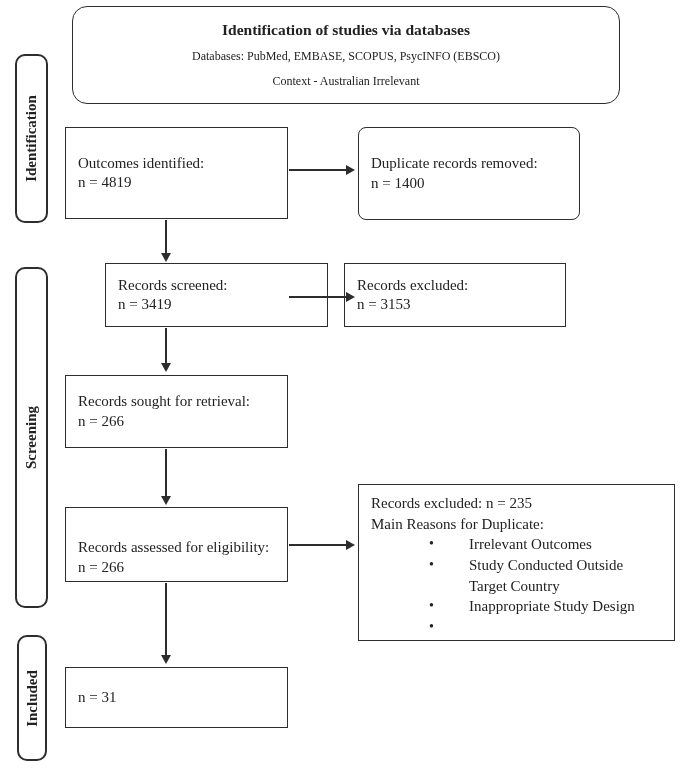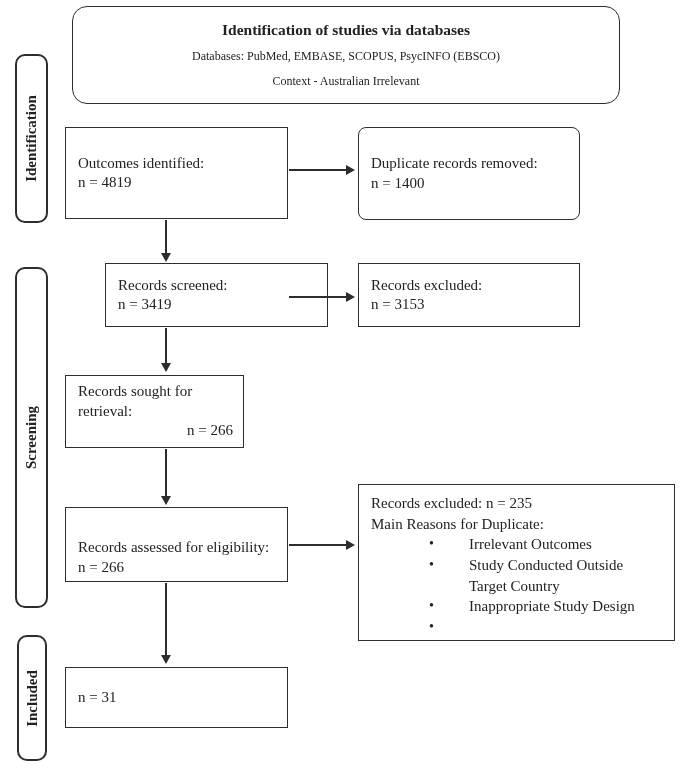--- a/index.html
+++ b/index.html
@@ -66,22 +66,22 @@
     font-size: 15px;
     line-height: 1.3;
     display: flex;
     flex-direction: column;
     justify-content: center;
     padding: 4px 10px 4px 12px;
   }
   .b-identified { left: 65px;  top: 127px; width: 223px; height: 92px; }
   .b-duplicates { left: 358px; top: 127px; width: 222px; height: 93px; border-radius: 8px; }
   .b-screened   { left: 65px;  top: 263px; width: 223px; height: 64px; margin-left: 40px; }
-  .b-excluded   { left: 358px; top: 263px; width: 222px; height: 64px; }
-  .b-sought     { left: 65px;  top: 375px; width: 179px; height: 73px; align-items: flex-end; }
+  .b-excluded   { left: 344px; top: 263px; width: 222px; height: 64px; }
+  .b-sought     { left: 65px;  top: 375px; width: 223px; height: 73px; }
   .b-assessed   { left: 65px;  top: 507px; width: 223px; height: 75px; justify-content: flex-end; }
   .b-included   { left: 65px;  top: 667px; width: 223px; height: 61px; }
 
   
   .b-exclusion {
     left: 358px; top: 484px;
     width: 317px; height: 157px;
     justify-content: flex-start;
     padding-top: 8px;
   }

